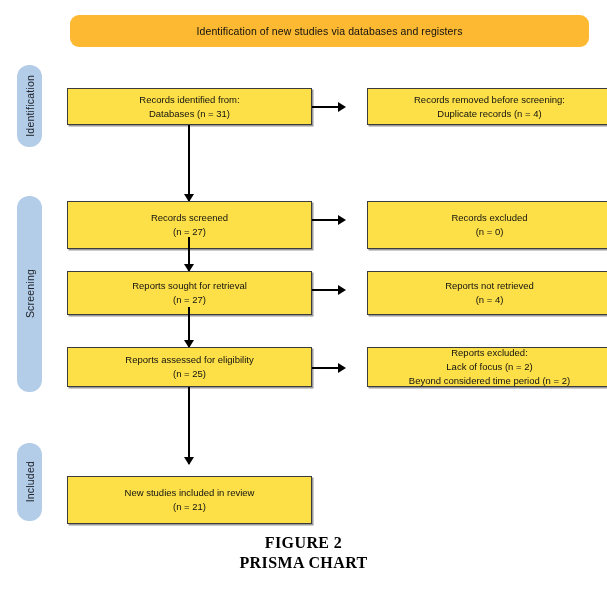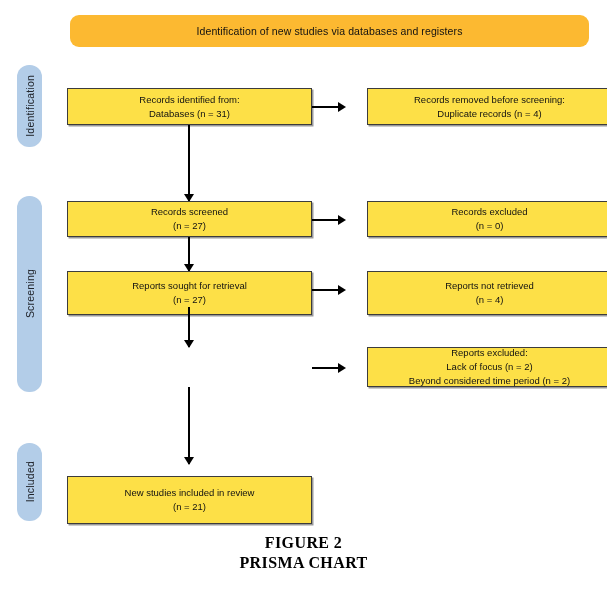--- a/index.html
+++ b/index.html
@@ -74,21 +74,21 @@
     font-size: 9.5px;
     line-height: 1.45;
     padding: 2px 6px;
   }
   .box .ln { display: block; white-space: nowrap; }
 
   .col-left  { left: 67px;  width: 245px; }
   .col-right { left: 345px; width: 245px; margin-left: 22px; }
 
   .row1 { top: 88px;  height: 37px; }
-  .row2 { top: 201px; height: 36px; }
+  .row2 { top: 201px; height: 48px; }
   .row3 { top: 271px; height: 44px; }
   .row4 { top: 347px; height: 40px; }
   .row5 { top: 476px; height: 48px; }
 
   
   .vline {
     position: absolute;
     left: 188px;
     width: 1.5px;
     background: #000000;
@@ -195,20 +195,24 @@
     <span class="ln">Reports sought for retrieval</span>
     <span class="ln">(n = 27)</span>
   </div>
   <div class="box col-right row3">
     <span class="ln">Reports not retrieved</span>
     <span class="ln">(n = 4)</span>
   </div>
   <div class="hline hline-arrow h3"></div>
   <div class="vline vline-arrow v3"></div>
 
+  <div class="box col-left row4">
+    <span class="ln">Reports assessed for eligibility</span>
+    <span class="ln">(n = 25)</span>
+  </div>
   <div class="box col-right row4">
     <span class="ln">Reports excluded:</span>
     <span class="ln">Lack of focus (n = 2)</span>
     <span class="ln">Beyond considered time period (n = 2)</span>
   </div>
   <div class="hline hline-arrow h4"></div>
   <div class="vline vline-arrow v4"></div>
 
   <div class="box col-left row5">
     <span class="ln">New studies included in review</span>

